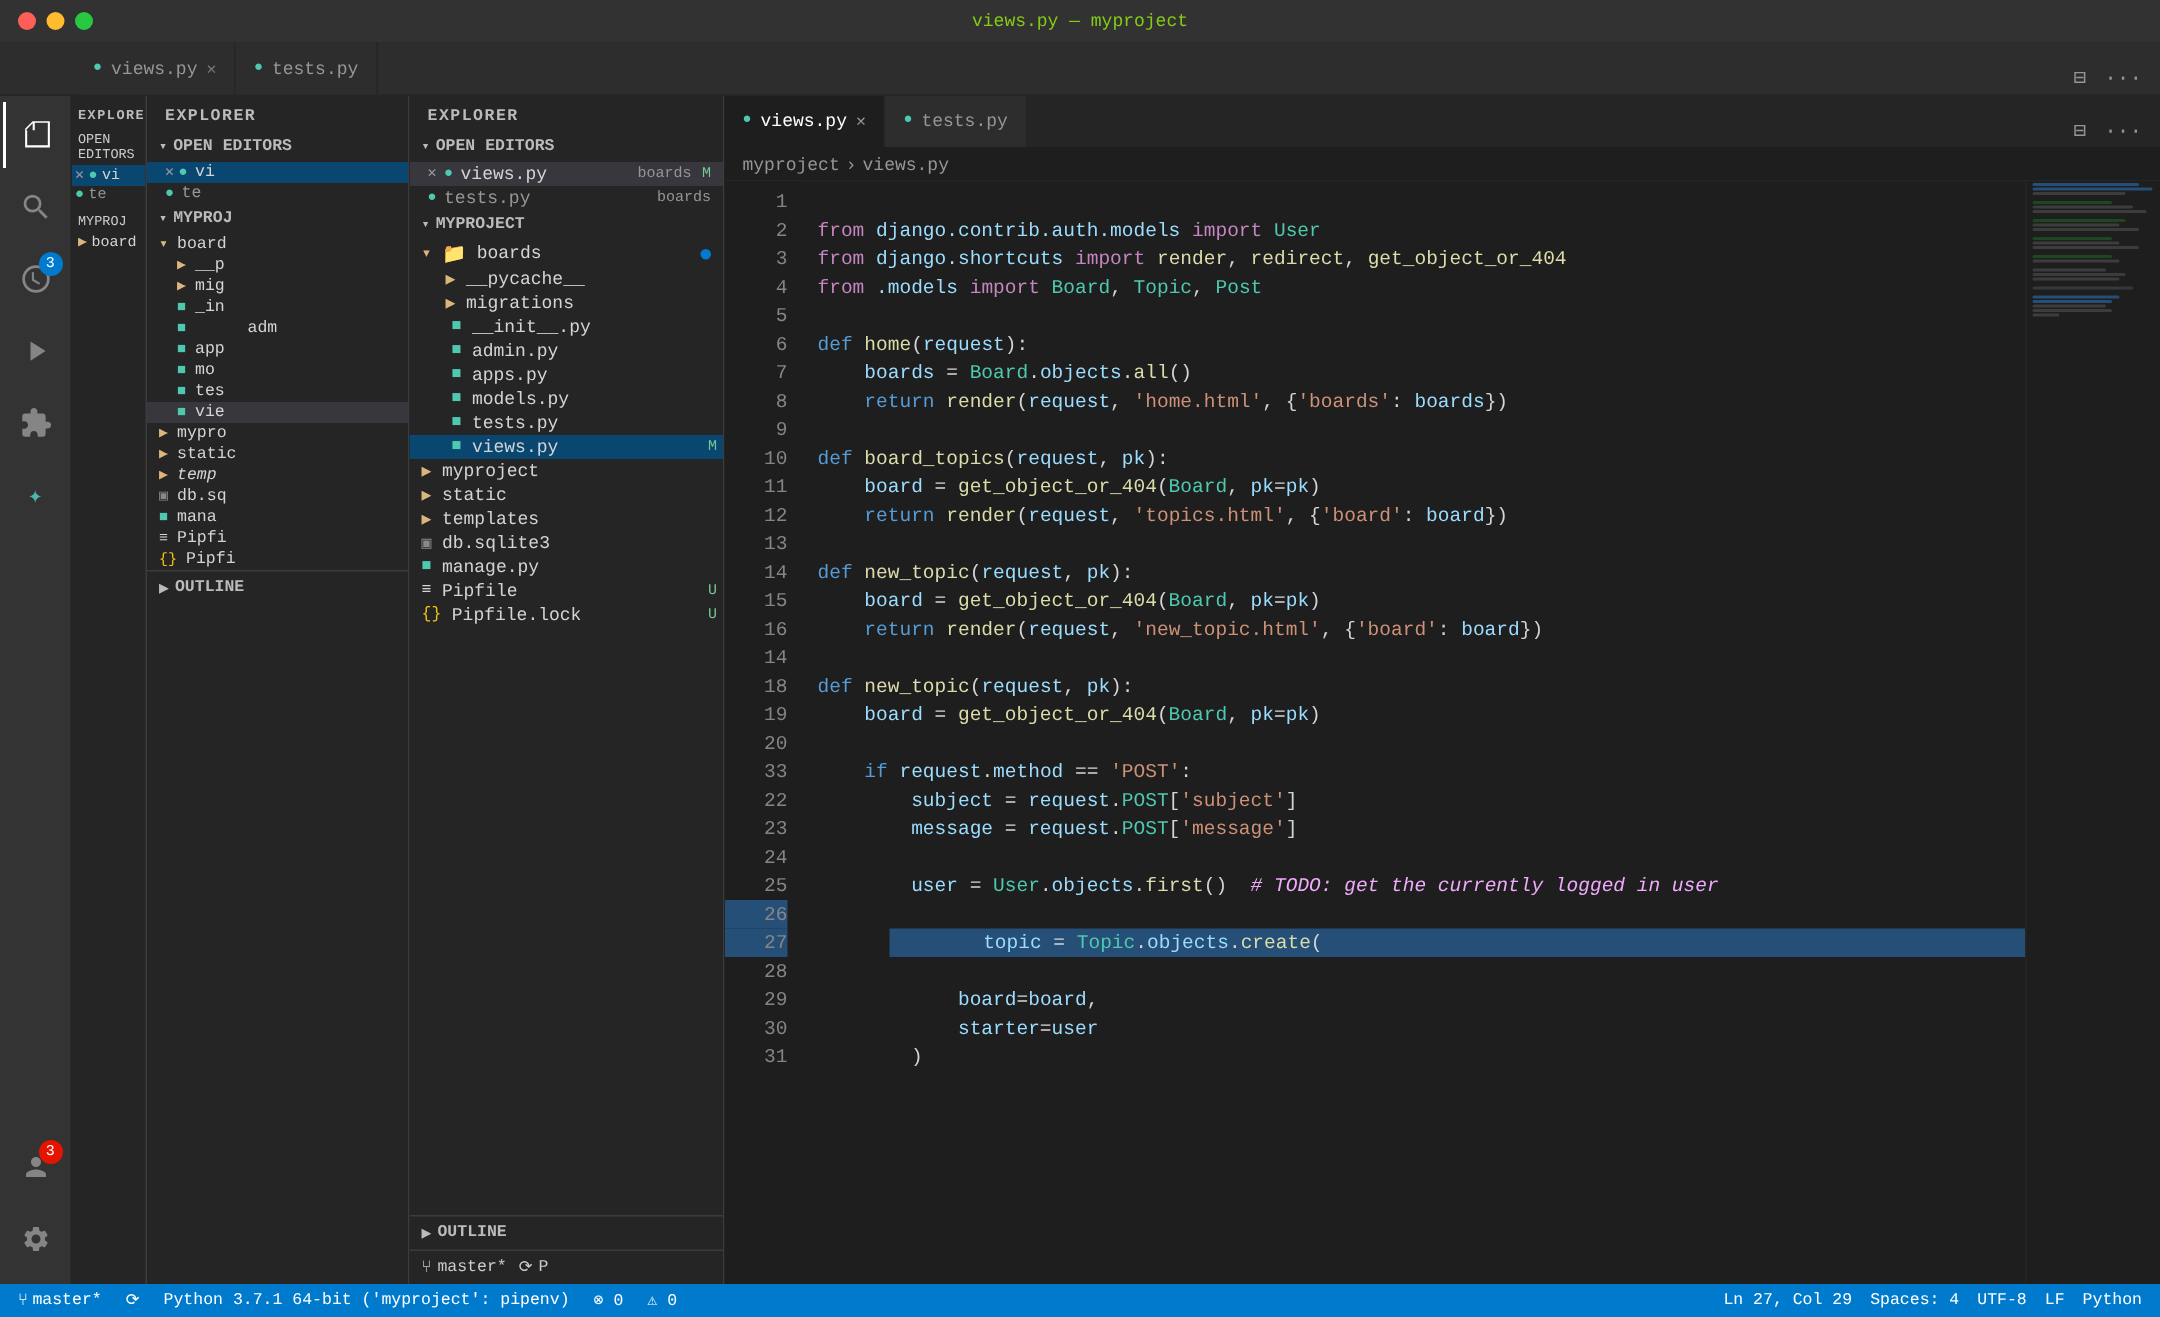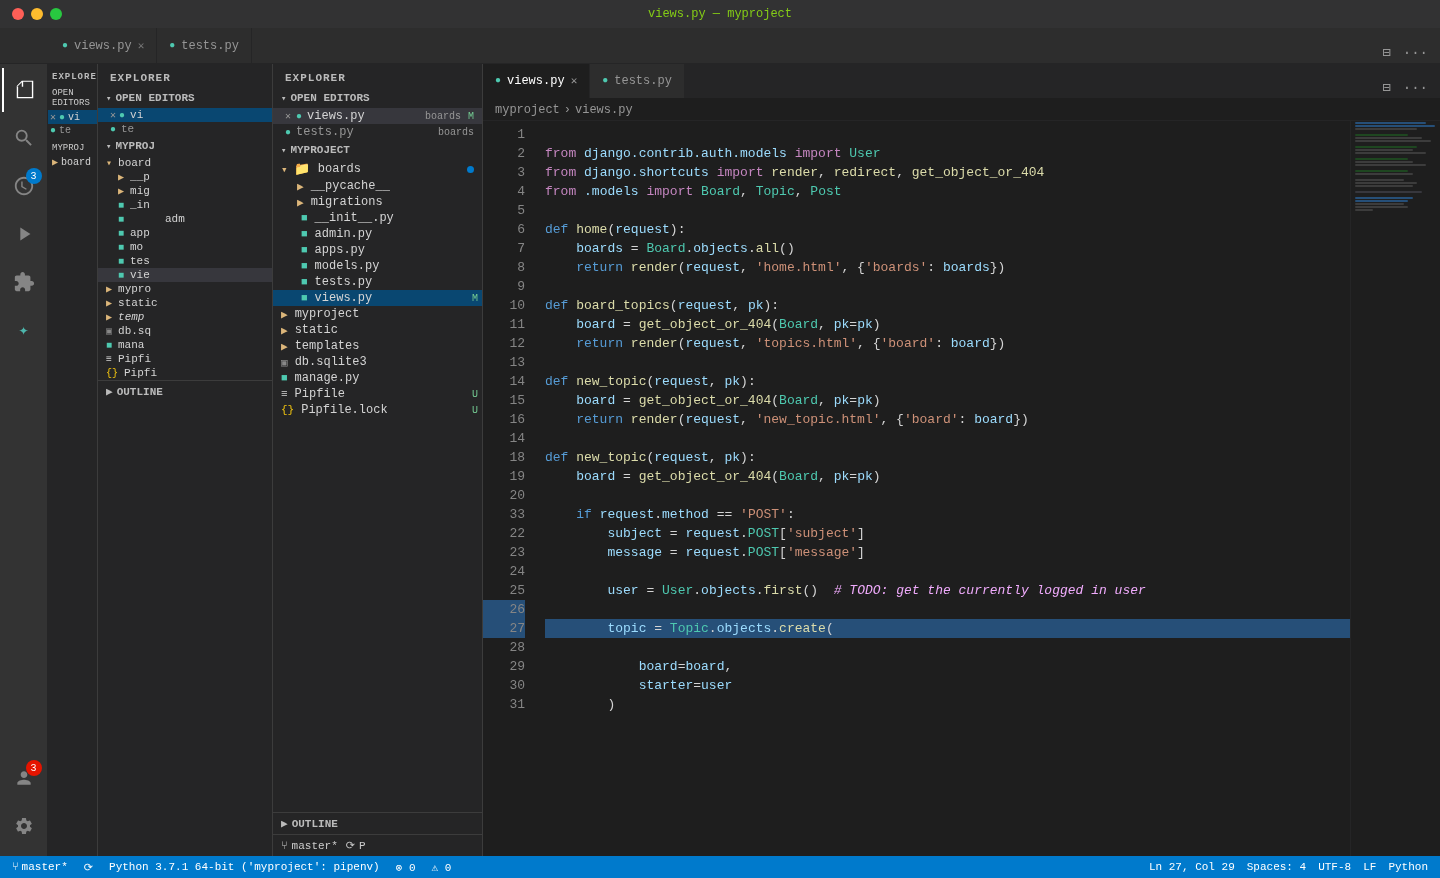--- a/index.html
+++ b/index.html
@@ -702,21 +702,21 @@
 <span></span>
 <span><span class="kw">def</span> <span class="fn">new_topic</span>(<span class="param">request</span>, <span class="param">pk</span>):</span>
 <span>    <span class="var">board</span> = <span class="fn">get_object_or_404</span>(<span class="cls">Board</span>, <span class="var">pk</span>=<span class="var">pk</span>)</span>
 <span></span>
 <span>    <span class="kw">if</span> <span class="var">request</span>.<span class="var">method</span> == <span class="str">'POST'</span>:</span>
 <span>        <span class="var">subject</span> = <span class="var">request</span>.<span class="cls">POST</span>[<span class="str">'subject'</span>]</span>
 <span>        <span class="var">message</span> = <span class="var">request</span>.<span class="cls">POST</span>[<span class="str">'message'</span>]</span>
 <span></span>
 <span>        <span class="var">user</span> = <span class="cls">User</span>.<span class="var">objects</span>.<span class="fn">first</span>()  <span class="comment"># TODO: get the currently logged in user</span></span>
 <span></span>
-<span style="background:#264f78; display:block;">        <span class="var">topic</span> = <span class="cls">Topic</span>.<span class="var">objects</span>.<span class="fn">create</span>(</span>
+<span style="background:#264f78; display:block;margin-left:48px;">        <span class="var">topic</span> = <span class="cls">Topic</span>.<span class="var">objects</span>.<span class="fn">create</span>(</span>
 <span>            <span class="var">board</span>=<span class="var">board</span>,</span>
 <span>            <span class="var">starter</span>=<span class="var">user</span></span>
 <span>        )</span>
 <span></span>
         </div>
 
         <div id="minimap">
           <div class="minimap-line blue" style="width:80%;"></div>
           <div class="minimap-line blue" style="width:90%;"></div>
           <div class="minimap-line" style="width:70%;"></div>

